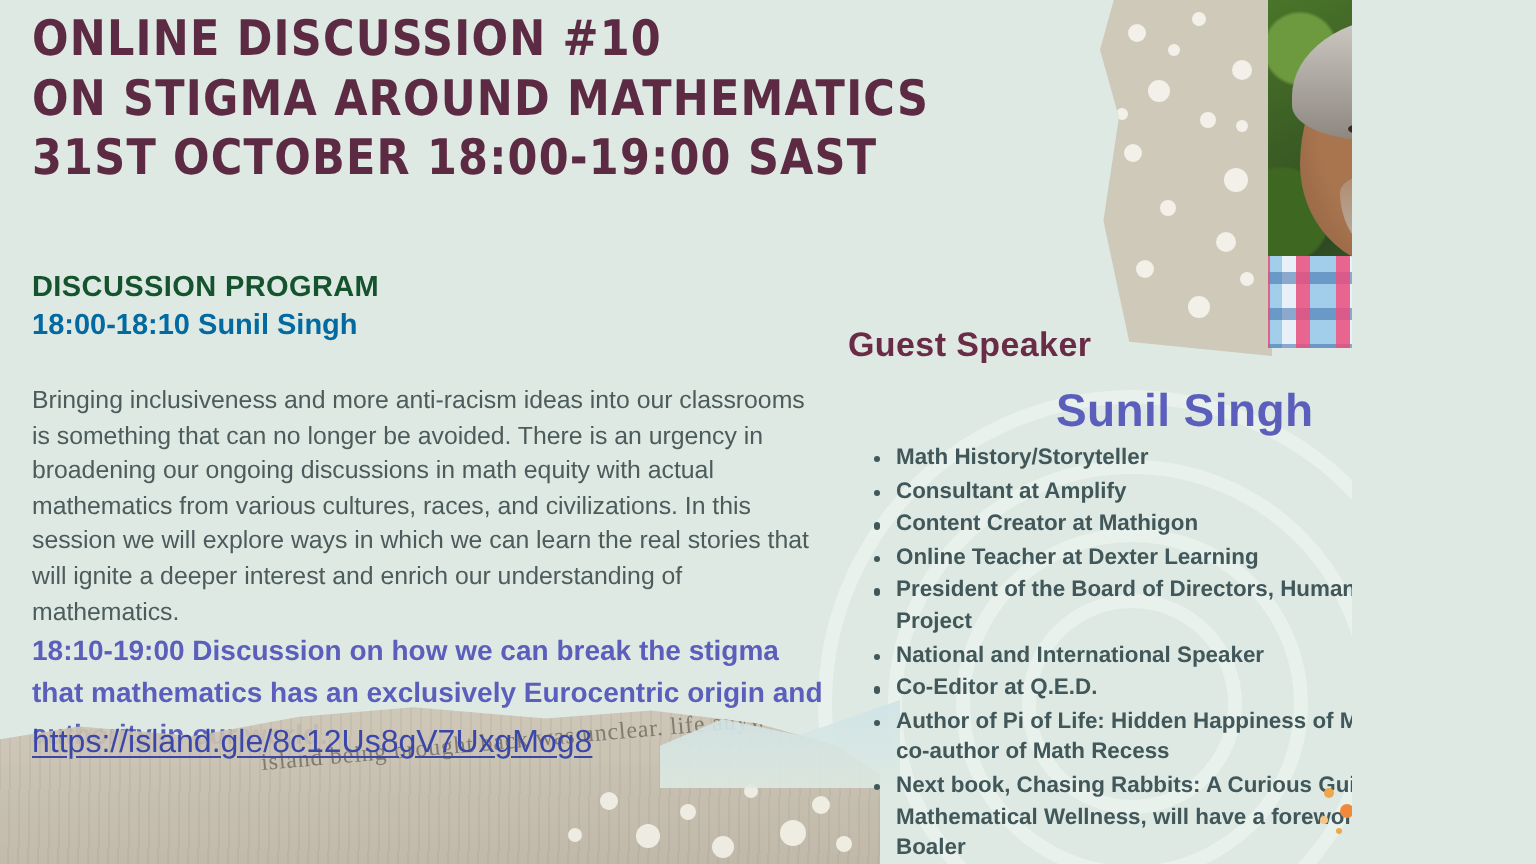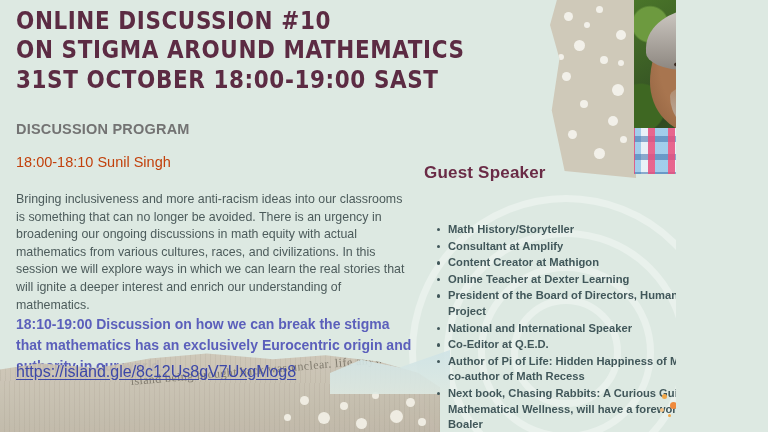--- a/index.html
+++ b/index.html
@@ -107,24 +107,24 @@
   
   .left{position:absolute;left:16px;top:6px;width:410px;}
   .title{
     font-family:"DejaVu Sans",sans-serif;
     color:#5c2b43;font-weight:bold;font-size:21.5px;line-height:26px;
     letter-spacing:.6px;transform:scaleY(1.14);transform-origin:left top;
     text-transform:uppercase;
   }
   .title div{white-space:nowrap;}
   .sec-head{
-    color:#737373;font-weight:bold;font-size:14.5px;letter-spacing:.2px;
-    margin-top:37px;
-  }
-  .slot{color:#c2410c;font-weight:normal;font-size:14.5px;margin-top:17px;}
+    color:#14532d;font-weight:bold;font-size:14.5px;letter-spacing:.2px;
+    margin-top:52px;
+  }
+  .slot{color:#0369a1;font-weight:bold;font-size:14.5px;margin-top:3px;}
   .body{
     color:#4c5b5b;font-size:12.4px;line-height:17.6px;margin-top:21px;width:396px;
   }
   .block2{
     color:#5b5fbb;font-weight:bold;font-size:14px;line-height:21px;
     width:400px;
   }
   .cta{
     position:absolute;left:16px;top:361px;width:400px;z-index:5;
   }
@@ -234,20 +234,21 @@
       <i style="left: 418px; top: 66px; width: 8px; height: 8px;"></i>
       <i style="left: 284px; top: 62px; width: 7px; height: 7px;"></i>
     </div>
   <div class="torn-sky"></div>
 
   <div class="cta">
     <a href="#">https://island.gle/8c12Us8gV7UxgMog8</a>
   </div>
 
   <div class="guest">Guest Speaker</div>
+  <div class="speaker">Sunil Singh</div>
   <ul class="bullets" id="bullets">
       <li>Math History/Storyteller</li>
       <li>Consultant at Amplify</li>
       <li>Content Creator at Mathigon</li>
       <li>Online Teacher at Dexter Learning</li>
       <li>President of the Board of Directors, Human Restoration Project</li>
       <li>National and International Speaker</li>
       <li>Co-Editor at Q.E.D.</li>
       <li>Author of Pi of Life: Hidden Happiness of Mathematics and co-author of Math Recess</li>
       <li>Next book, Chasing Rabbits: A Curious Guide to a Lifetime of Mathematical Wellness, will have a foreword written by Jo Boaler</li>

